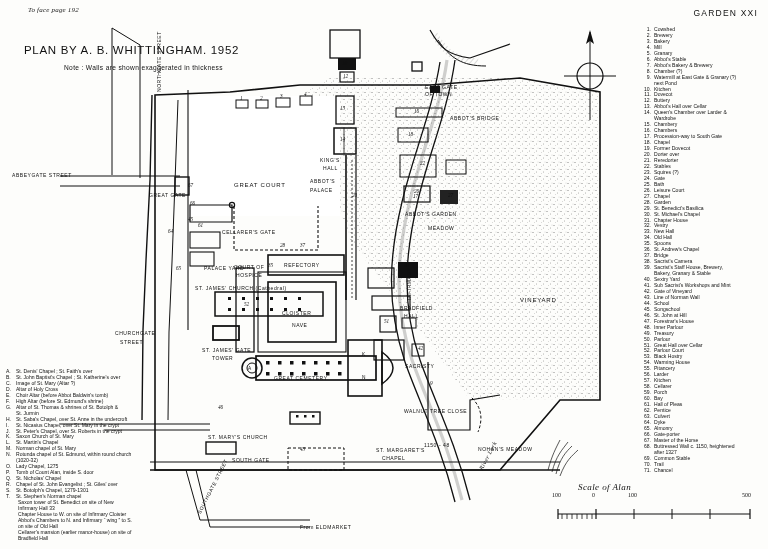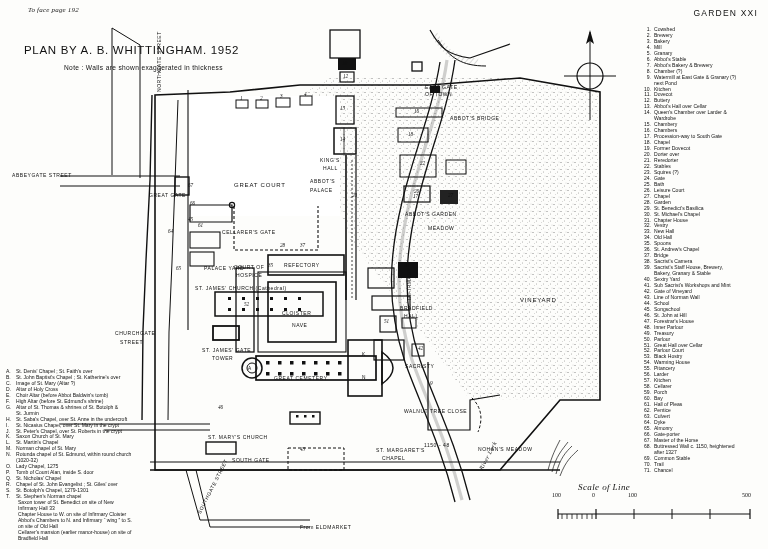--- a/index.html
+++ b/index.html
@@ -702,21 +702,21 @@
       <div class="ll-note">Saxon tower of St. Benedict on site of New</div>
       <div class="ll-note">Infirmary Hall 33</div>
       <div class="ll-note">Chapter House to W. on site of Infirmary Cloister</div>
       <div class="ll-note">Abbot's Chambers to N. and Infirmary “ wing ” to S.</div>
       <div class="ll-note">on site of Old Hall</div>
       <div class="ll-note">Cellarer's mansion (earlier manor-house) on site of</div>
       <div class="ll-note">Bradfield Hall</div>
     </div>
 
   <div id="scalewrap" class="abs">
-    <div id="scaletitle">Scale of Line</div>
+    <div id="scaletitle">Scale of Alan</div>
     <div style="position:relative;height:30px;">
       <svg width="196" height="22" viewBox="0 0 196 22" style="position:absolute;top:10px;">
         <line x1="2" y1="12" x2="194" y2="12" stroke="#111" stroke-width="1.2"></line>
         <line x1="2" y1="7" x2="2" y2="17" stroke="#111" stroke-width="1.2"></line>
         <line x1="40" y1="7" x2="40" y2="17" stroke="#111" stroke-width="1.2"></line>
         <line x1="78" y1="7" x2="78" y2="17" stroke="#111" stroke-width="1"></line>
         <line x1="116" y1="7" x2="116" y2="17" stroke="#111" stroke-width="1"></line>
         <line x1="154" y1="7" x2="154" y2="17" stroke="#111" stroke-width="1"></line>
         <line x1="194" y1="7" x2="194" y2="17" stroke="#111" stroke-width="1.2"></line>
         <g stroke="#111" stroke-width="0.8">

